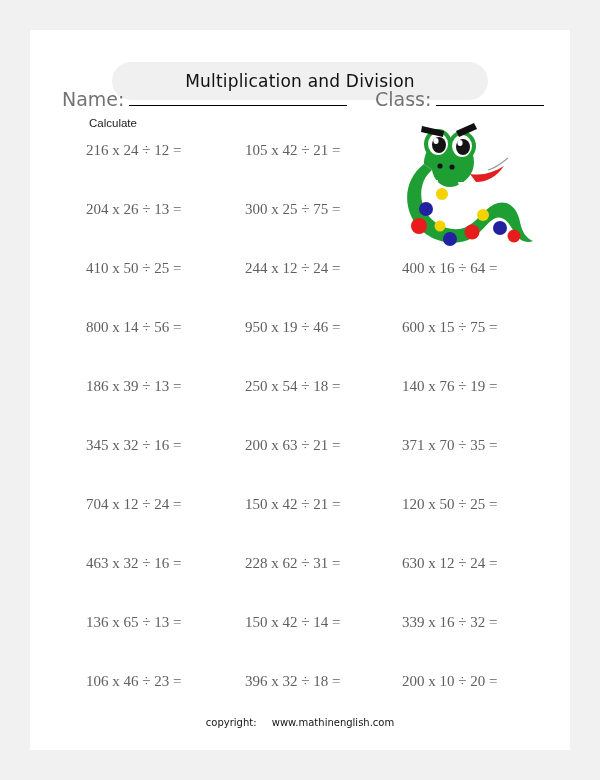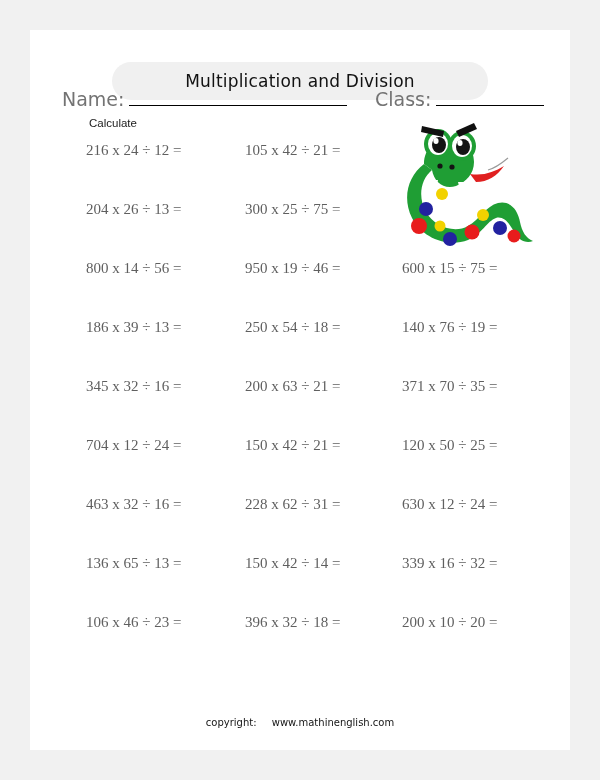--- a/index.html
+++ b/index.html
@@ -211,20 +211,25 @@
       <div class="cell c1">216 x 24 ÷ 12 =</div>
       <div class="cell c2">105 x 42 ÷ 21 =</div>
       <div class="cell c3"></div>
     </div>
     <div class="prow">
       <div class="cell c1">204 x 26 ÷ 13 =</div>
       <div class="cell c2">300 x 25 ÷ 75 =</div>
       <div class="cell c3"></div>
     </div>
     <div class="prow">
+      <div class="cell c1">410 x 50 ÷ 25 =</div>
+      <div class="cell c2">244 x 12 ÷ 24 =</div>
+      <div class="cell c3">400 x 16 ÷ 64 =</div>
+    </div>
+    <div class="prow">
       <div class="cell c1">800 x 14 ÷ 56 =</div>
       <div class="cell c2">950 x 19 ÷ 46 =</div>
       <div class="cell c3">600 x 15 ÷ 75 =</div>
     </div>
     <div class="prow">
       <div class="cell c1">186 x 39 ÷ 13 =</div>
       <div class="cell c2">250 x 54 ÷ 18 =</div>
       <div class="cell c3">140 x 76 ÷ 19 =</div>
     </div>
     <div class="prow">

